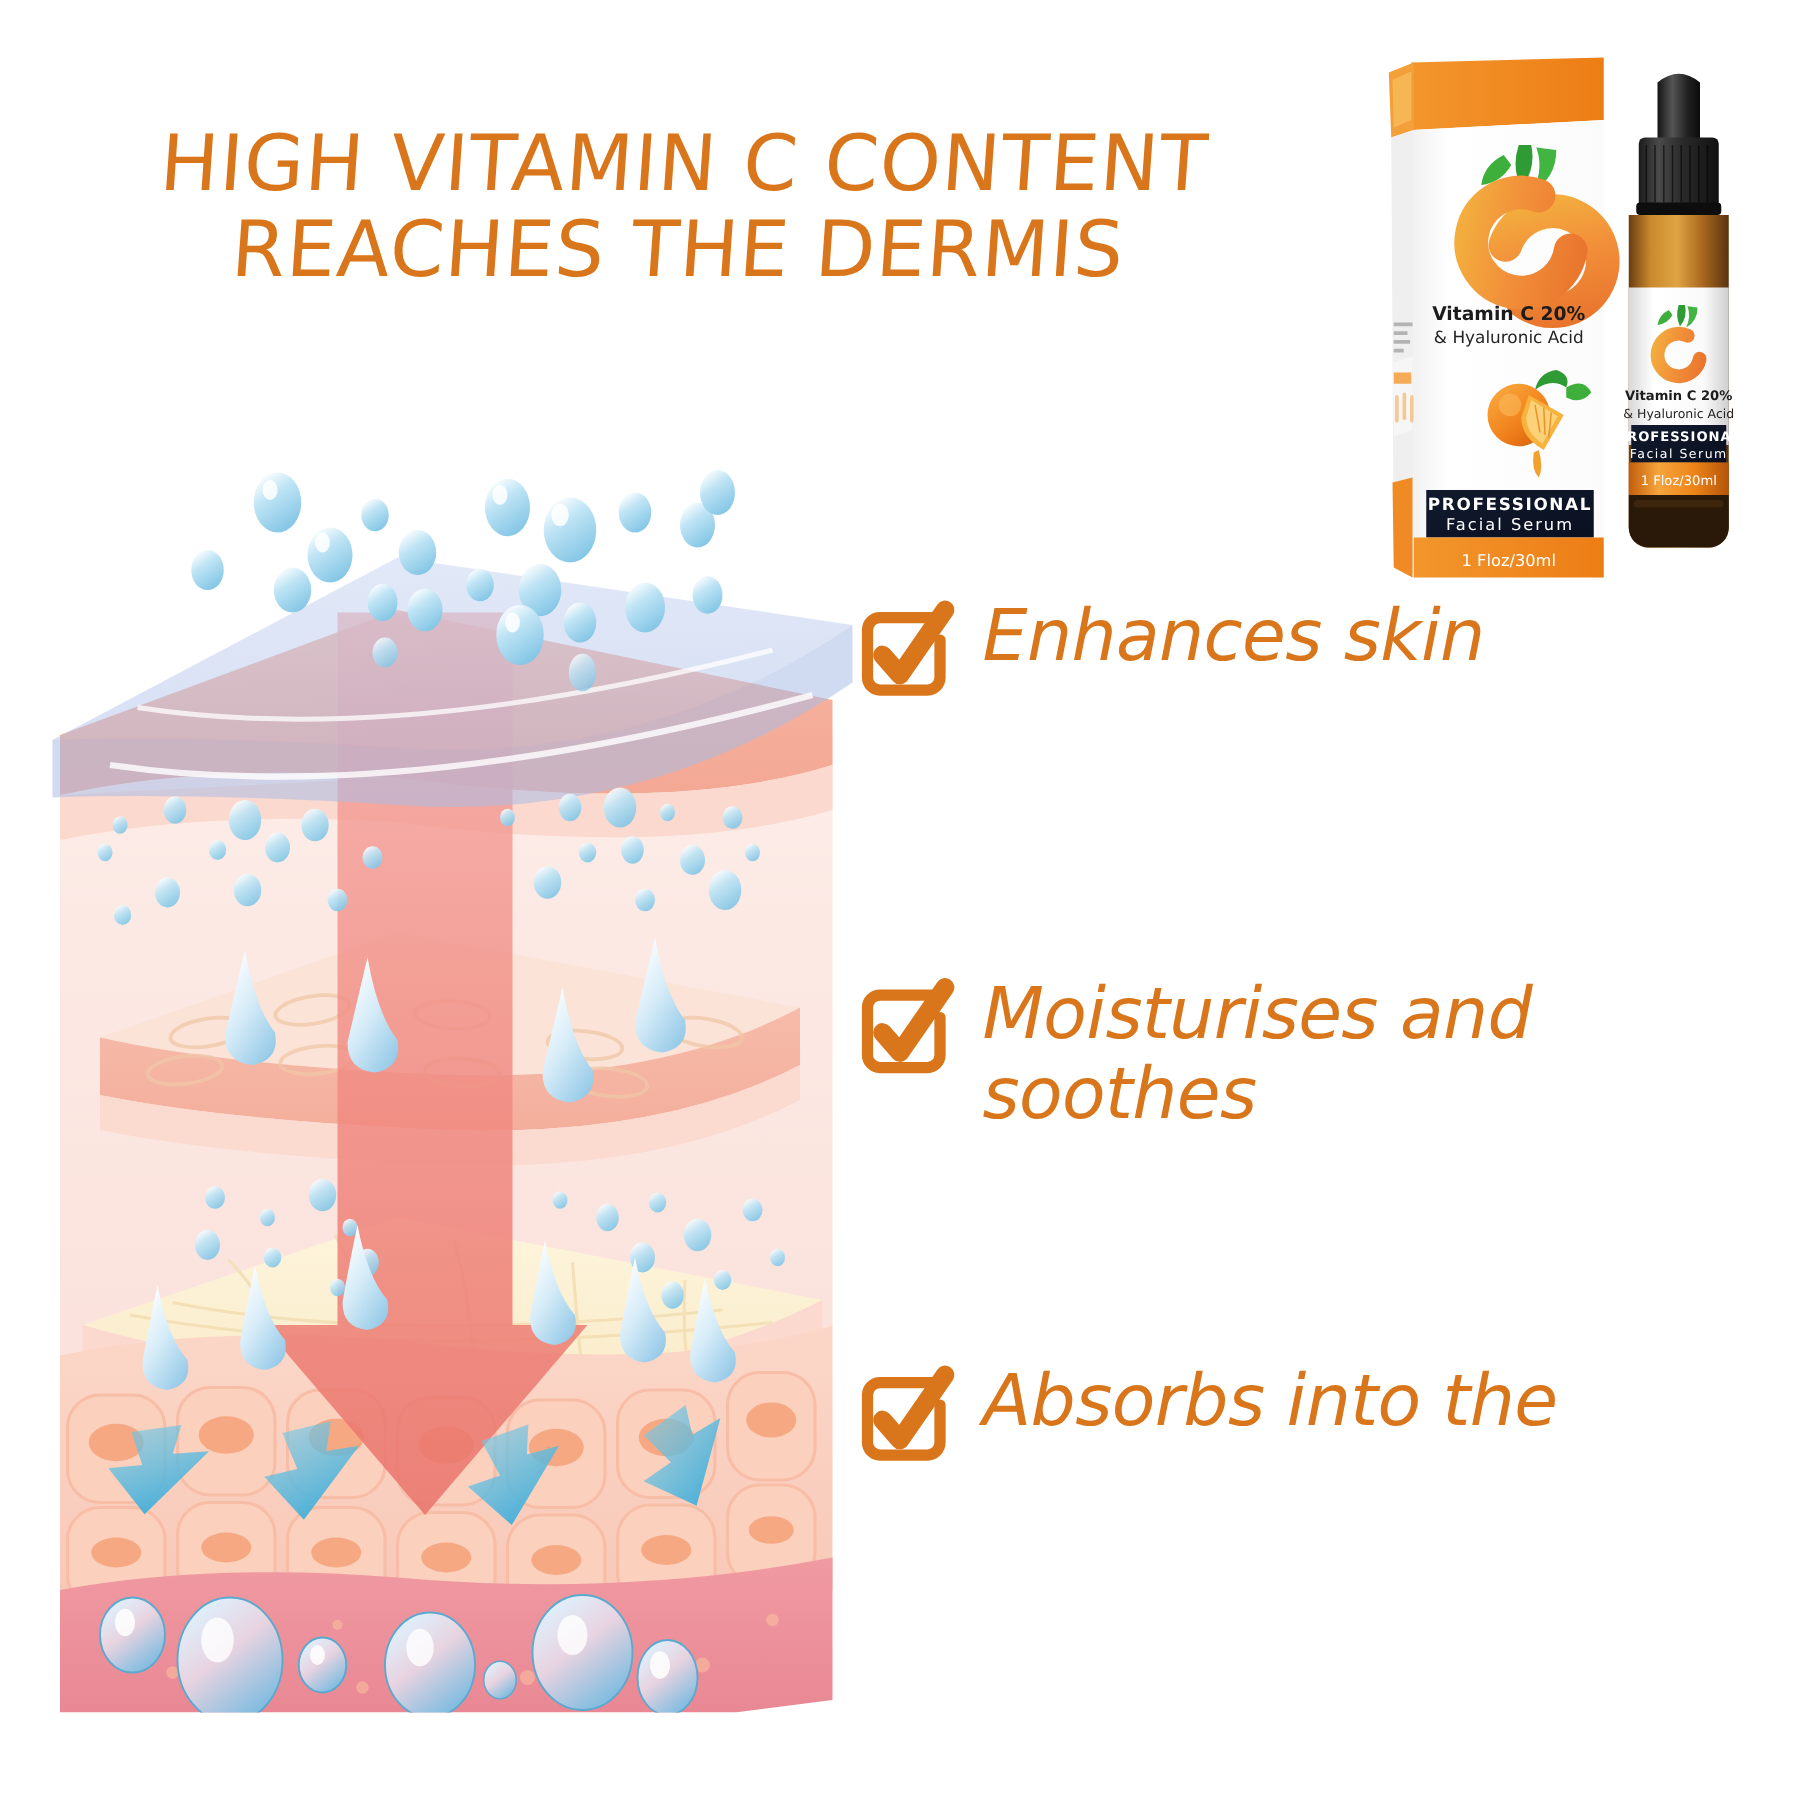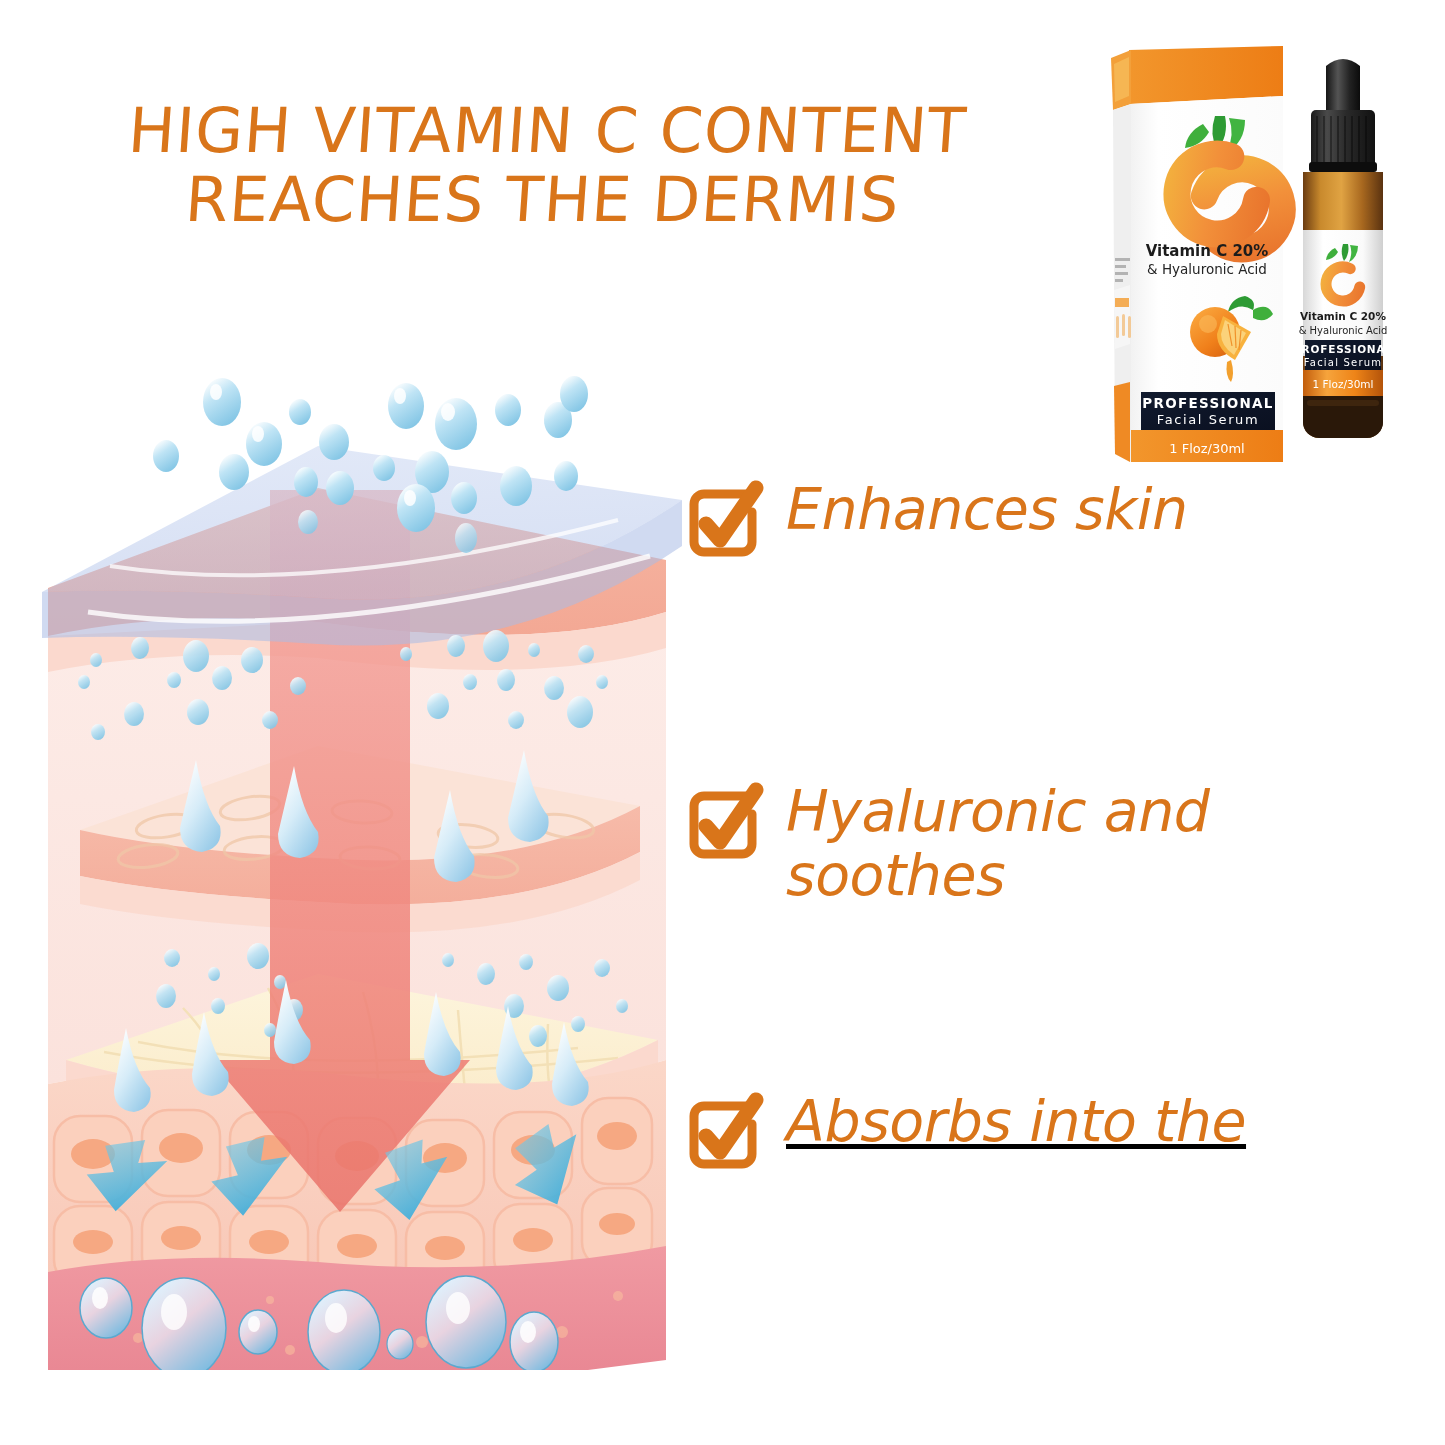--- a/index.html
+++ b/index.html
@@ -16,21 +16,21 @@
     transform:skewX(-4deg);
   }
   #headline .hl-line{display:block;white-space:nowrap;}
   #headline .hl-line.l2{font-size:62px;}
 
   
   #benefits{position:absolute;left:686px;top:478px;width:760px;}
   .benefit{position:absolute;display:flex;align-items:flex-start;gap:22px;justify-content:space-between;}
   .benefit.b1{top:0px;}
   .benefit.b2{top:302px;}
-  .benefit.b3{top:612px;text-decoration:underline;}
+  .benefit.b3{top:612px;}
   .chk{width:78px;height:78px;flex:0 0 78px;position:relative;margin-top:6px;}
   .chk svg{display:block;width:78px;height:78px;overflow:visible;}
   .btext{
     color:#D9751A;
     font-family:"DejaVu Sans", sans-serif;
     font-style:italic;font-weight:400;
     font-size:57px;line-height:1.12;
     max-width:660px;
     letter-spacing:-0.5px;
   }
@@ -345,21 +345,21 @@
   </div>
 
   <div class="benefit b2">
     <span class="chk">
       <svg viewBox="0 0 78 78" xmlns="http://www.w3.org/2000/svg">
         <path d="M62 10 H18 a10 10 0 0 0 -10 10 v38 a10 10 0 0 0 10 10 h38 a10 10 0 0 0 10 -10 V28" fill="none" stroke="#D9751A" stroke-width="9" stroke-linecap="round"></path>
         <path d="M20 40 L34 56 L70 4" fill="none" stroke="#D9751A" stroke-width="15" stroke-linecap="round" stroke-linejoin="round"></path>
       </svg>
     </span>
     <span class="btext">
-      <span>Hyaluronic and</span><br>
+      <span>Moisturises and</span><br>
       <span>soothes</span>
     </span>
   </div>
 
   <div class="benefit b3">
     <span class="chk">
       <svg viewBox="0 0 78 78" xmlns="http://www.w3.org/2000/svg">
         <path d="M62 10 H18 a10 10 0 0 0 -10 10 v38 a10 10 0 0 0 10 10 h38 a10 10 0 0 0 10 -10 V28" fill="none" stroke="#D9751A" stroke-width="9" stroke-linecap="round"></path>
         <path d="M20 40 L34 56 L70 4" fill="none" stroke="#D9751A" stroke-width="15" stroke-linecap="round" stroke-linejoin="round"></path>
       </svg>

